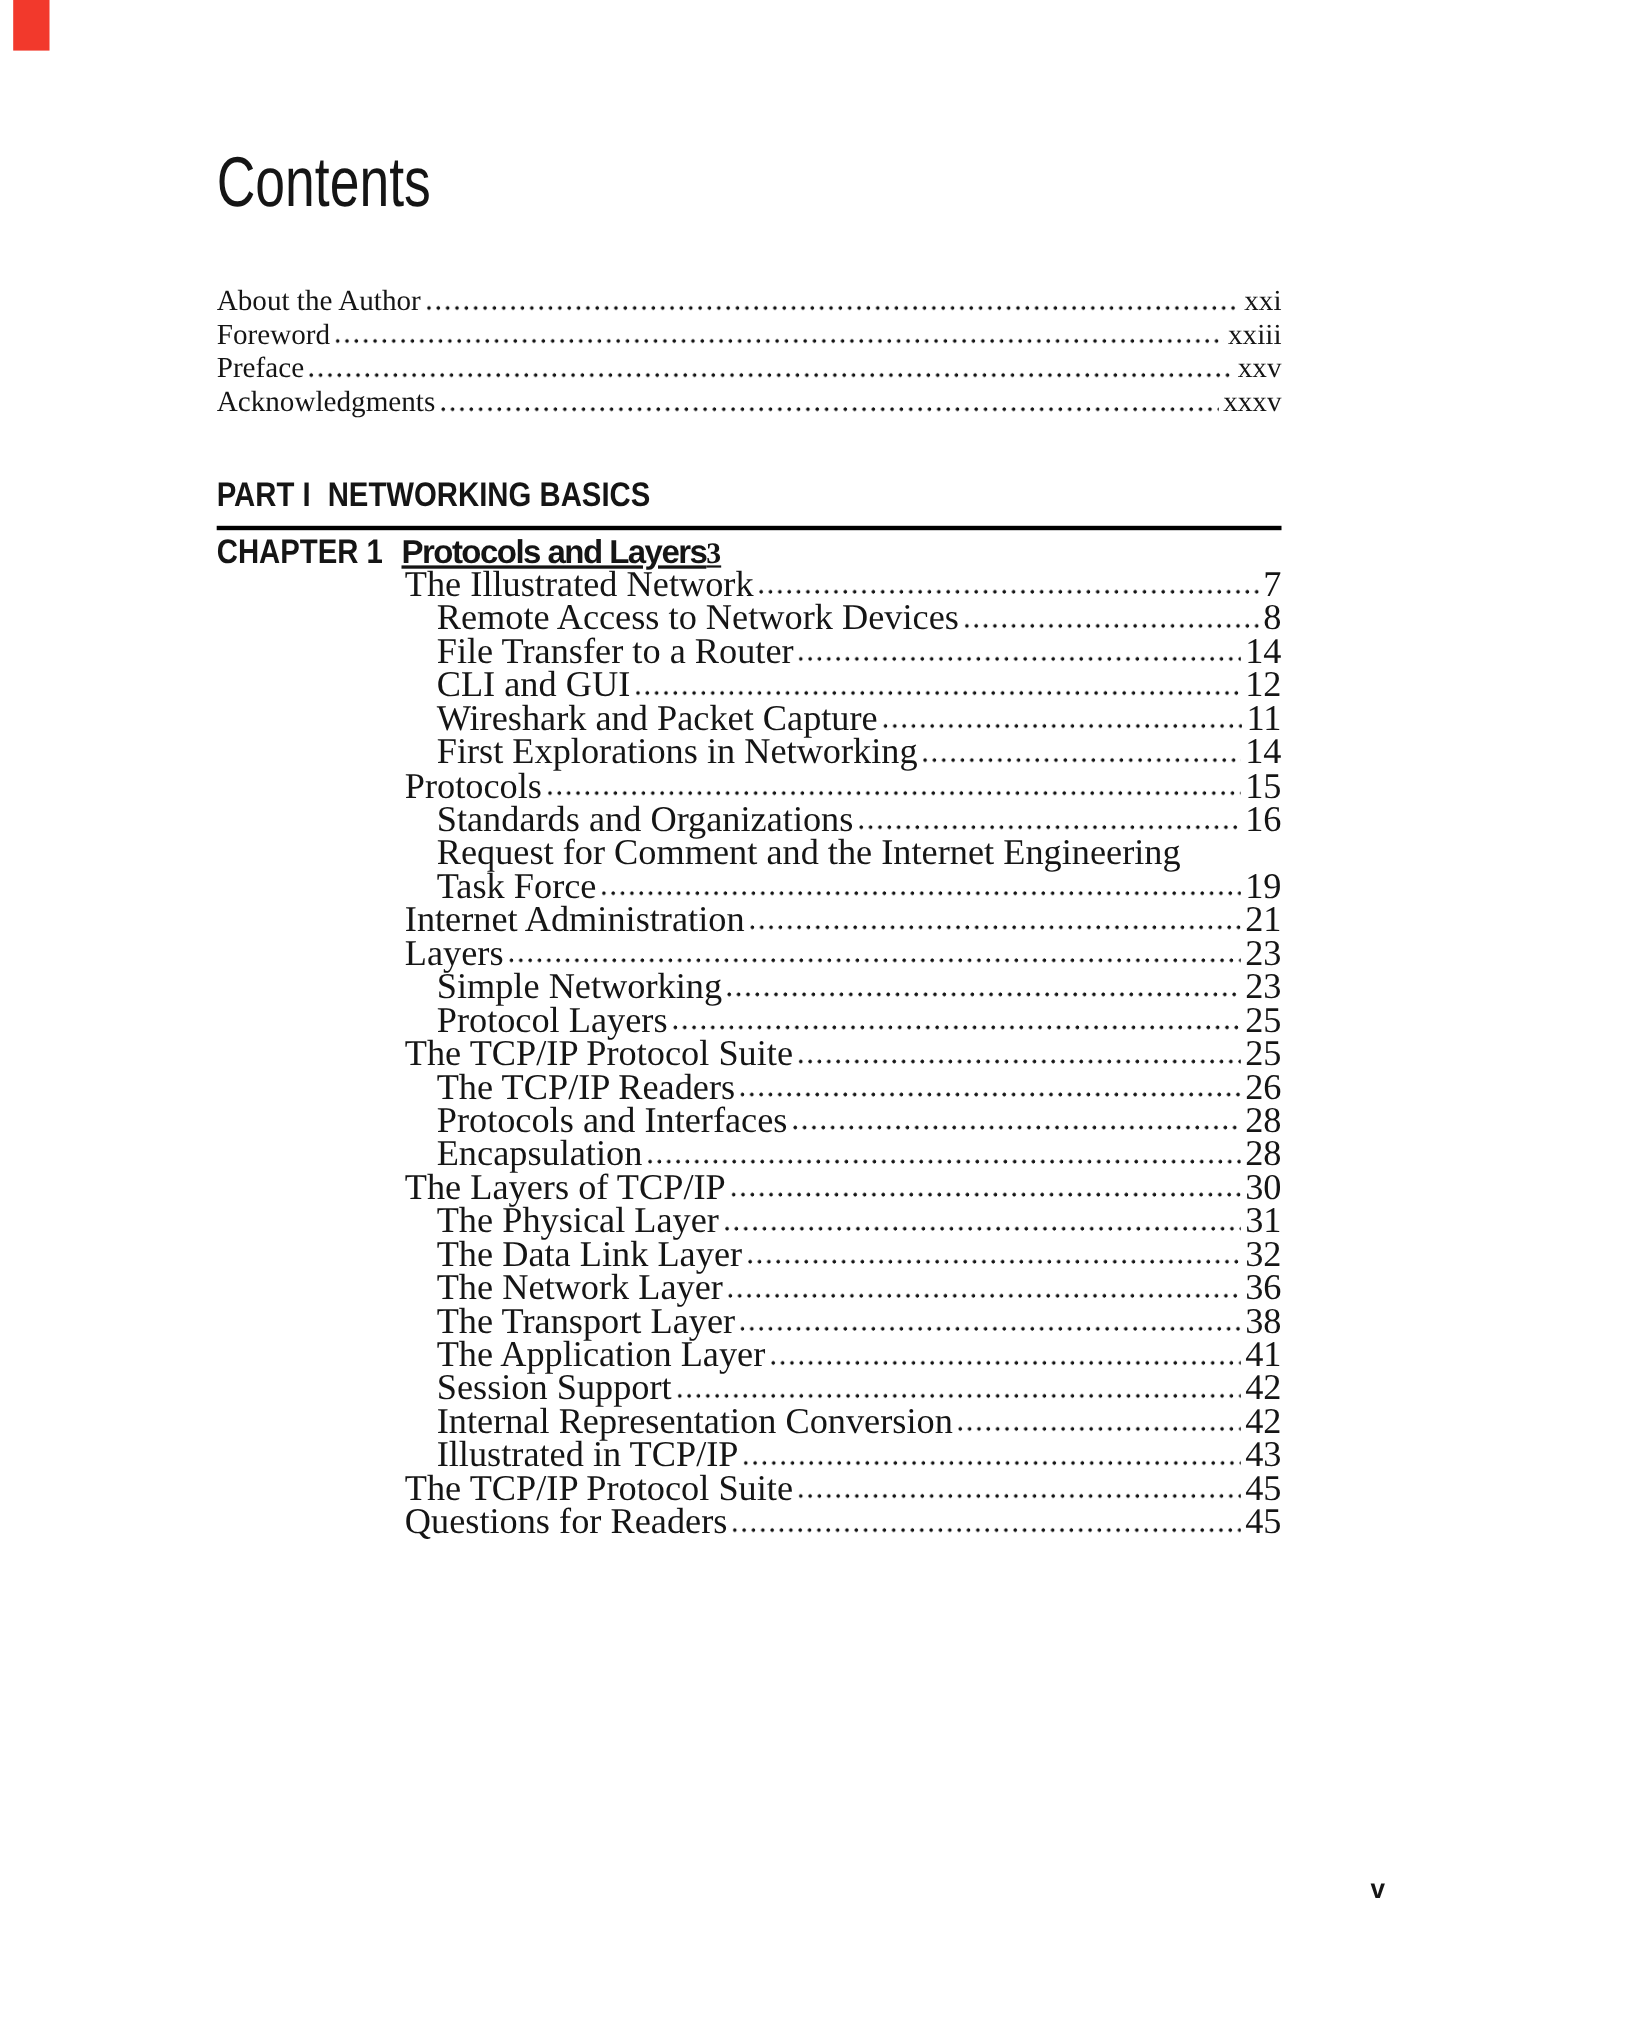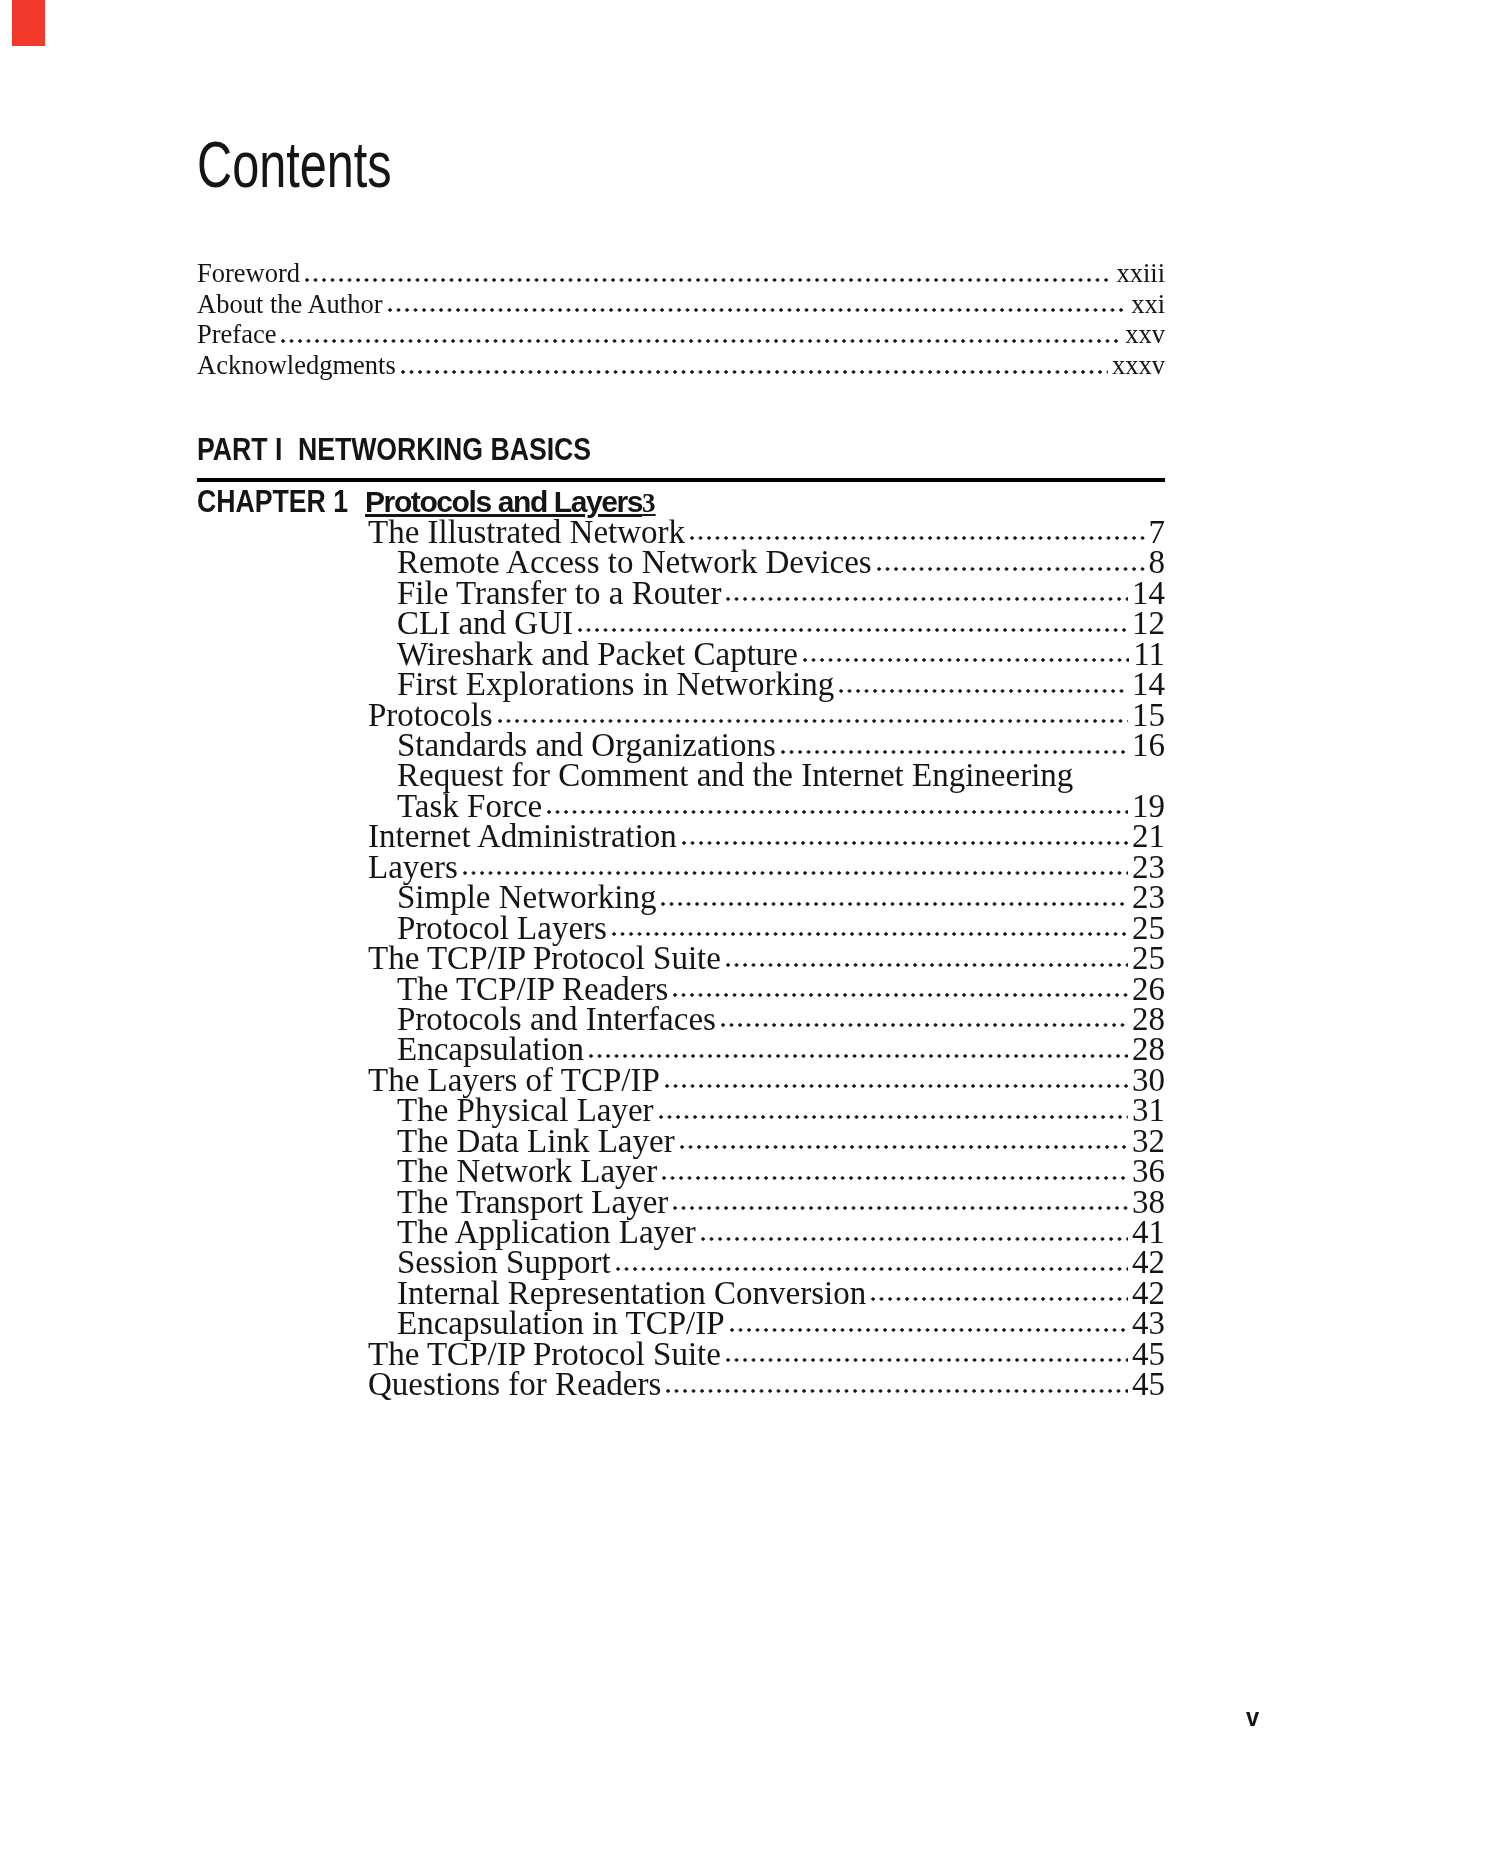--- a/index.html
+++ b/index.html
@@ -61,28 +61,28 @@
 <body>
 
 <div class="page">
 
   <div class="bookmark"></div>
 
   <h1 class="doc-title" style="margin:0;">Contents</h1>
 
   <div class="front">
       <div class="toc-row">
+        <span class="lab">About the Author</span>
+        <span class="dots"></span>
+        <span class="pg">xxi</span>
+      </div>
+      <div class="toc-row">
         <span class="lab">Foreword</span>
         <span class="dots"></span>
         <span class="pg">xxiii</span>
-      </div>
-      <div class="toc-row">
-        <span class="lab">About the Author</span>
-        <span class="dots"></span>
-        <span class="pg">xxi</span>
       </div>
       <div class="toc-row">
         <span class="lab">Preface</span>
         <span class="dots"></span>
         <span class="pg">xxv</span>
       </div>
       <div class="toc-row">
         <span class="lab">Acknowledgments</span>
         <span class="dots"></span>
         <span class="pg">xxxv</span>
@@ -228,21 +228,21 @@
         <span class="lab">Session Support</span>
         <span class="dots"></span>
         <span class="pg">42</span>
       </div>
       <div class="toc-row lvl2">
         <span class="lab">Internal Representation Conversion</span>
         <span class="dots"></span>
         <span class="pg">42</span>
       </div>
       <div class="toc-row lvl2">
-        <span class="lab">Encapsulation in TCP/IP</span>
+        <span class="lab">Illustrated in TCP/IP</span>
         <span class="dots"></span>
         <span class="pg">43</span>
       </div>
       <div class="toc-row">
         <span class="lab">The TCP/IP Protocol Suite</span>
         <span class="dots"></span>
         <span class="pg">45</span>
       </div>
       <div class="toc-row">
         <span class="lab">Questions for Readers</span>

